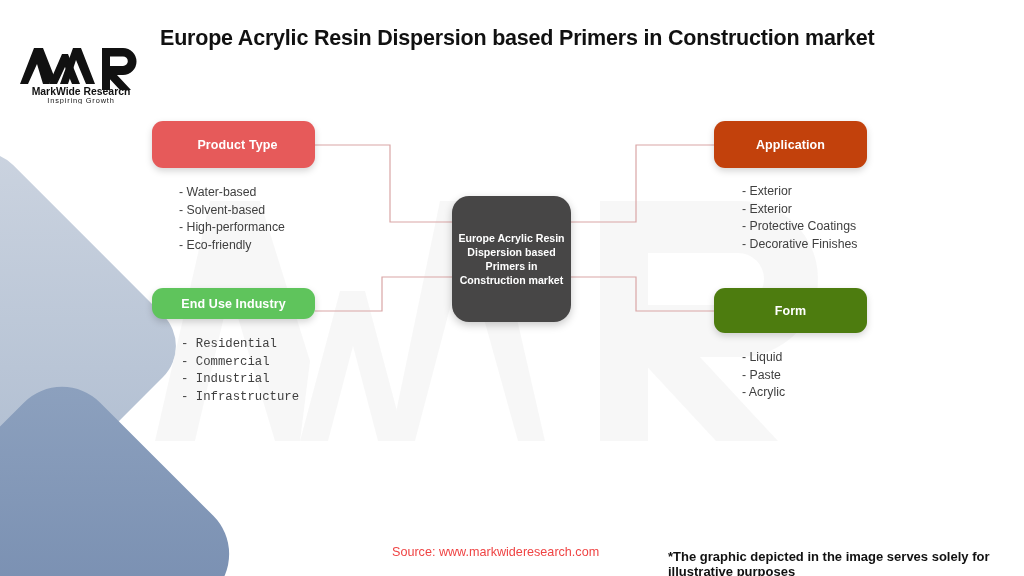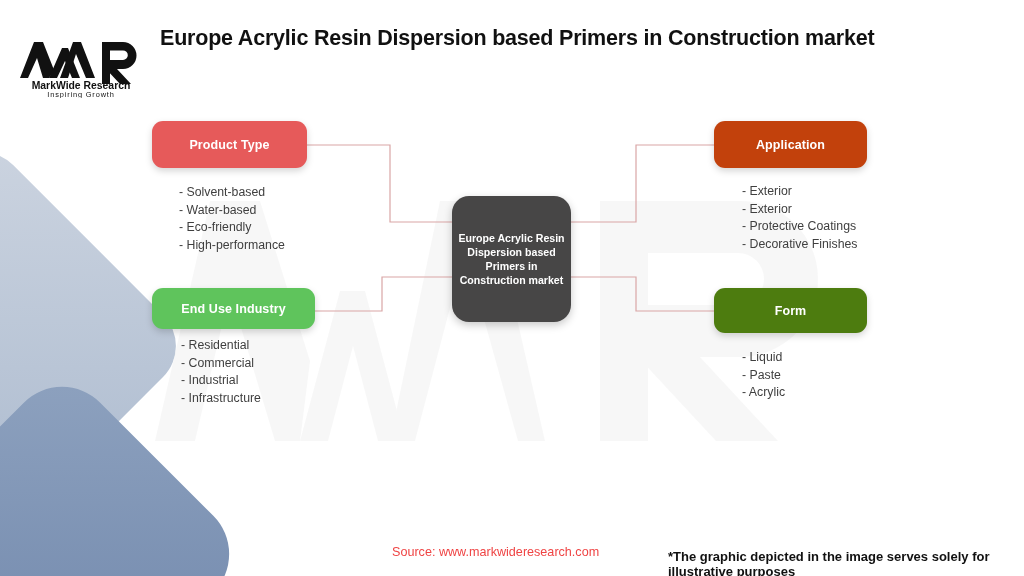--- a/index.html
+++ b/index.html
@@ -64,21 +64,21 @@
     top: 0;
     width: 1024px;
     height: 576px;
     pointer-events: none;
   }
 
   
   .logo-wrap {
     position: absolute;
     left: 16px;
-    top: 32px;
+    top: 38px;
     width: 130px;
     height: 66px;
   }
   .page-title {
     position: absolute;
     left: 160px;
     top: 26px;
     width: 760px;
     font-size: 21.5px;
     font-weight: bold;
@@ -109,26 +109,26 @@
     list-style: none;
     color: #3f3f3f;
     font-size: 12.3px;
     line-height: 17.6px;
   }
   .seg-list li {
     white-space: nowrap;
   }
 
   #segment-product-type { left: 152px; top: 121px; width: 250px; }
-  #segment-product-type .seg-header { width: 155px; height: 47px; }
+  #segment-product-type .seg-header { width: 155px; height: 47px; padding-left: 8px; }
   #segment-product-type .seg-list { margin-top: 16px; margin-left: 27px; }
 
   #segment-end-use-industry { left: 152px; top: 288px; width: 250px; }
-  #segment-end-use-industry .seg-header { width: 163px; height: 41px; }
-  #segment-end-use-industry .seg-list { margin-top: 8px; margin-left: 29px; }
+  #segment-end-use-industry .seg-header { width: 163px; height: 31px; }
+  #segment-end-use-industry .seg-list { margin-top: 17px; margin-left: 29px; font-family: Liberation Mono, monospace; }
 
   #segment-application { left: 714px; top: 121px; width: 260px; }
   #segment-application .seg-header { width: 153px; height: 47px; }
   #segment-application .seg-list { margin-top: 15px; margin-left: 28px; }
 
   #segment-form { left: 714px; top: 288px; width: 260px; }
   #segment-form .seg-header { width: 153px; height: 45px; }
   #segment-form .seg-list { margin-top: 16px; margin-left: 28px; }
 
   
@@ -220,24 +220,24 @@
     </svg>
   </div>
 
   <div class="page-title">Europe Acrylic Resin Dispersion based Primers in Construction market</div>
 
   <div class="segment" id="segment-product-type">
     <div class="seg-header" style="background:#E65A5A;">
       <span>Product Type</span>
     </div>
     <ul class="seg-list">
+      <li>- Water-based</li>
       <li>- Solvent-based</li>
-      <li>- Water-based</li>
+      <li>- High-performance</li>
       <li>- Eco-friendly</li>
-      <li>- High-performance</li>
     </ul>
   </div>
 
   <div class="segment" id="segment-application">
     <div class="seg-header" style="background:#c2410c;">
       <span>Application</span>
     </div>
     <ul class="seg-list">
       <li>- Exterior</li>
       <li>- Exterior</li>

